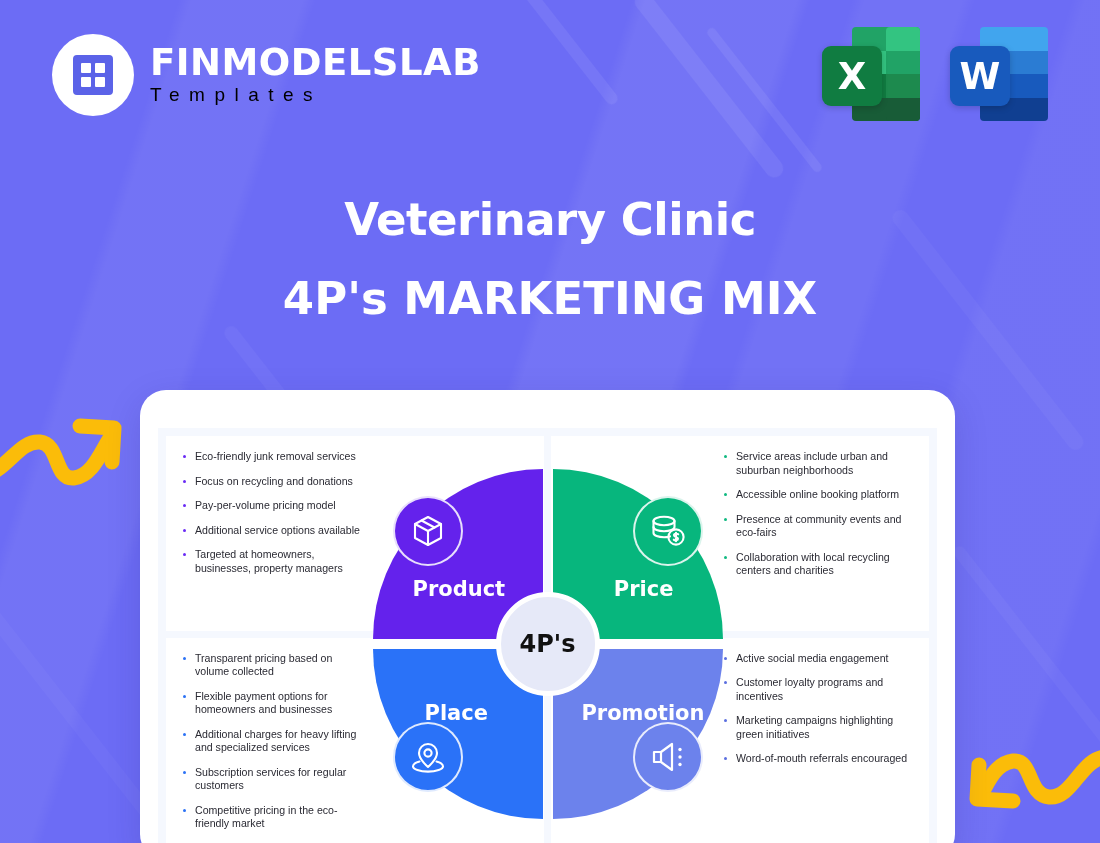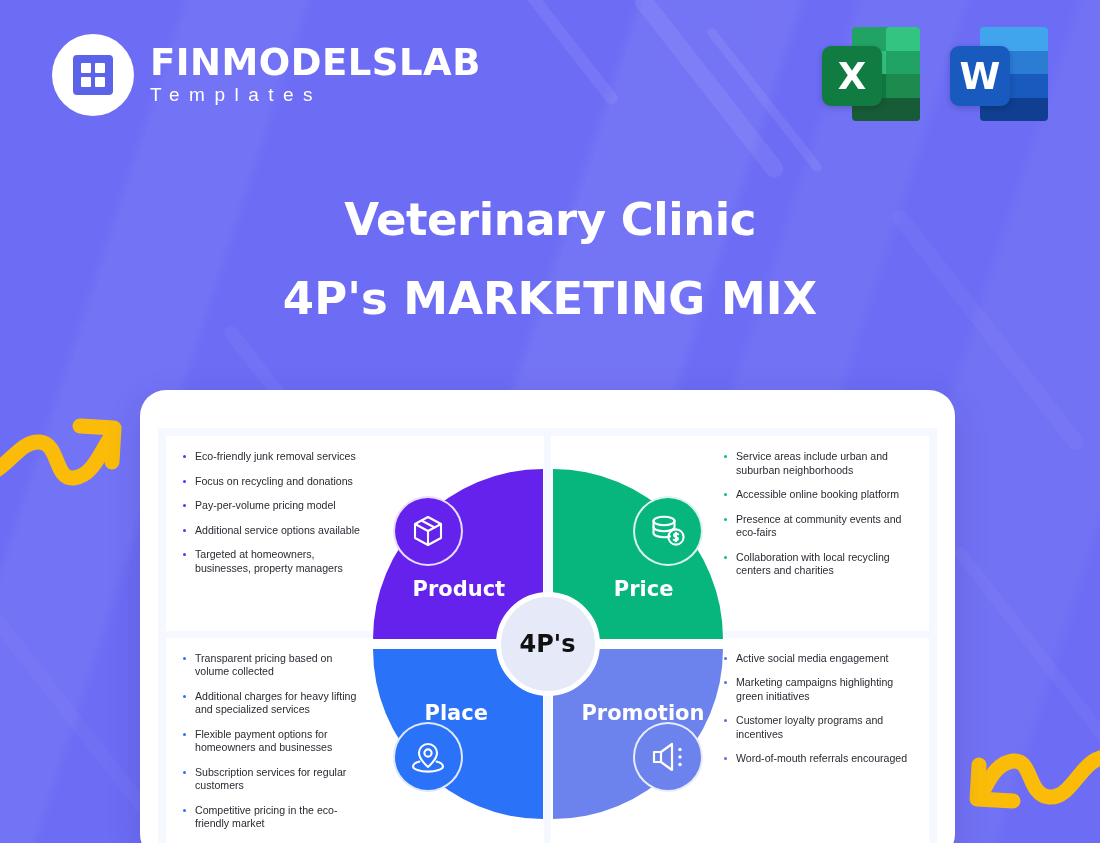--- a/index.html
+++ b/index.html
@@ -55,21 +55,21 @@
     background:#5B63E8;
   }
   .logo-grid i { background:#fff; border-radius:1px; display:block; }
   .logo-text { display:flex; flex-direction:column; }
   .logo-main {
     color:#fff; font-weight:bold; font-size:37px;
     letter-spacing:0.5px; line-height:1.05;
     font-family:"DejaVu Sans", sans-serif;
   }
   .logo-sub {
-    color:#ffffff; font-size:19px; letter-spacing:9.5px;
+    color:#000000; font-size:19px; letter-spacing:9.5px;
     margin-top:2px; font-weight:400;
     font-family:"Liberation Sans", sans-serif;
   }
 
   
   .office-icons {
     position:absolute; right:52px; top:27px;
     display:flex; gap:30px;
   }
   .office-ico { position:relative; width:98px; height:97px; }
@@ -316,32 +316,32 @@
           <li>Service areas include urban and suburban neighborhoods</li>
           <li>Accessible online booking platform</li>
           <li>Presence at community events and eco-fairs</li>
           <li>Collaboration with local recycling centers and charities</li>
         </ul>
       </div>
 
       <div class="qbox bl">
         <ul class="bullets blue">
           <li>Transparent pricing based on volume collected</li>
+          <li>Flexible payment options for homeowners and businesses</li>
           <li>Additional charges for heavy lifting and specialized services</li>
-          <li>Flexible payment options for homeowners and businesses</li>
           <li>Subscription services for regular customers</li>
           <li>Competitive pricing in the eco-friendly market</li>
         </ul>
       </div>
 
       <div class="qbox right">
         <ul class="bullets indigo" style="margin-left:auto;">
           <li>Active social media engagement</li>
+          <li>Customer loyalty programs and incentives</li>
           <li>Marketing campaigns highlighting green initiatives</li>
-          <li>Customer loyalty programs and incentives</li>
           <li>Word-of-mouth referrals encouraged</li>
         </ul>
       </div>
 
       <div class="donut-wrap">
 
         <div class="quad q-tl">
             <i></i>
           </div>
         <div class="quad q-tr">

